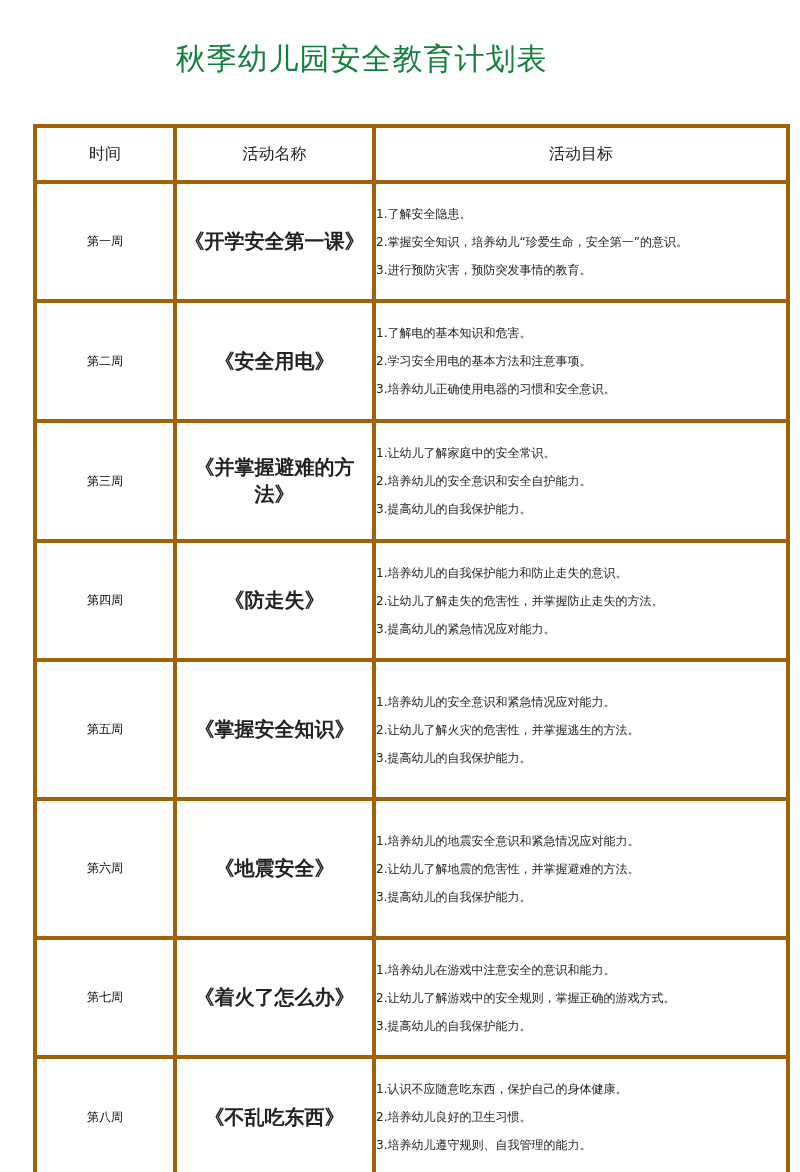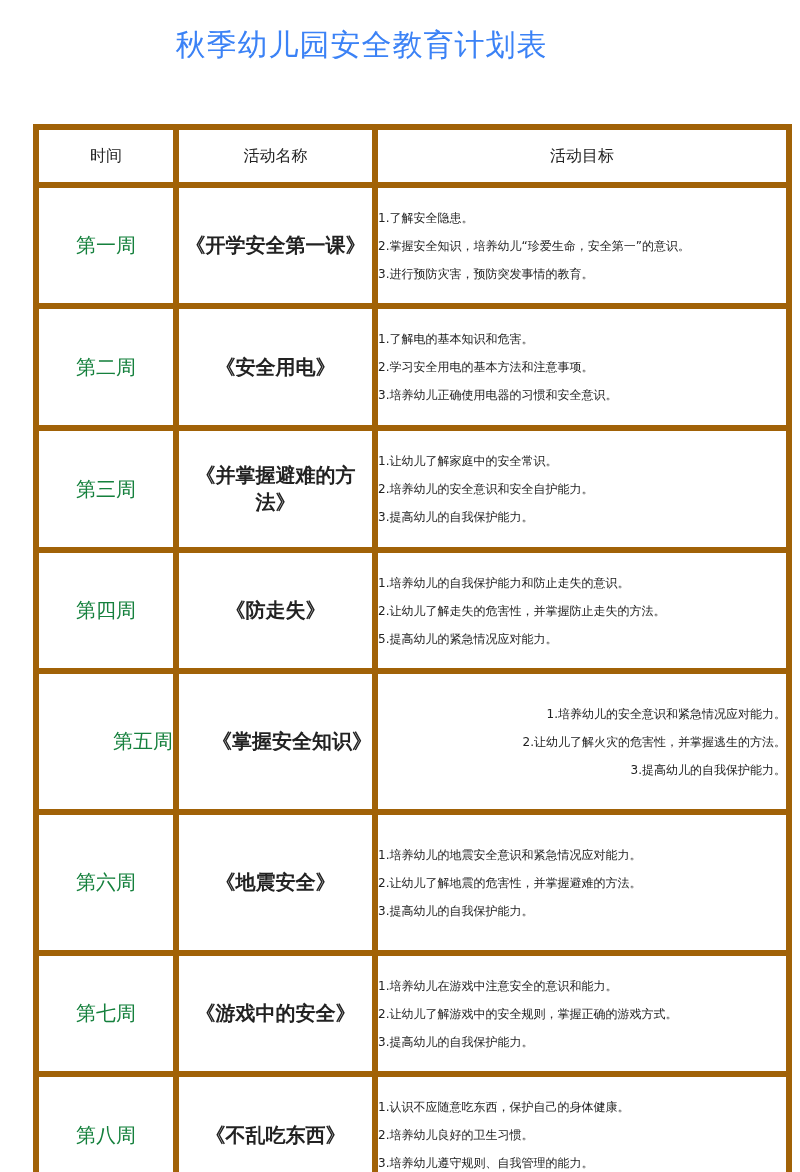--- a/index.html
+++ b/index.html
@@ -2,45 +2,45 @@
 <html><head>
 <meta charset="utf-8">
 <style>
   html, body { margin: 0; padding: 0; background: #ffffff; }
   body {
     width: 800px; height: 1172px; overflow: hidden; position: relative;
     font-family: "DejaVu Sans", "Liberation Sans", sans-serif;
     color: #1a1a1a;
   }
   .page-title {
-    position: absolute; left: 0; top: 22px; width: 723px;
+    position: absolute; left: 0; top: 36px; width: 723px;
     text-align: center; font-size: 30px; line-height: 46px;
-    color: #3b82f6; letter-spacing: 1px;
+    color: #15803d; letter-spacing: 1px;
   }
   table.plan {
     position: absolute; left: 33px; top: 124px;
     border-collapse: collapse; table-layout: fixed;
     width: 753px;
   }
   table.plan td, table.plan th {
-    border: 6px solid #a16207; padding: 0;
+    border: 4px solid #a16207; padding: 0;
   }
   th.h { height: 52px; font-weight: normal; font-size: 16px; text-align: center; color: #222; }
   col.c1 { width: 140px; }
   col.c2 { width: 199px; }
   col.c3 { width: 414px; }
-  td.week { text-align: center; font-size: 20px; color: #15803d; }
+  td.week { text-align: center; font-size: 12px; color: #000000; }
   td.name { text-align: center; font-size: 20px; font-weight: bold; color: #222; }
   td.goal { padding: 0 6px 0 8px; font-size: 12px; line-height: 28px; color: #222; vertical-align: middle; }
   .goal-line { display: block; }
   tr.r1 td { height: 115px; }
   tr.r2 td { height: 116px; }
   tr.r3 td { height: 116px; }
   tr.r4 td { height: 115px; }
-  tr.r5 td { height: 135px; text-align: right; }
+  tr.r5 td { height: 135px; }
   tr.r6 td { height: 135px; }
   tr.r7 td { height: 115px; }
   tr.r8 td { height: 116px; margin-top: 24px; }
   tr.r9 td { height: 60px; }
 </style>
 </head>
 <body>
 
 <div class="page-title">秋季幼儿园安全教育计划表</div>
 
@@ -84,21 +84,21 @@
         <span class="goal-line">2.培养幼儿的安全意识和安全自护能力。</span>
         <span class="goal-line">3.提高幼儿的自我保护能力。</span>
       </td>
     </tr>
     <tr class="r4">
       <td class="week">第四周</td>
       <td class="name">《防走失》</td>
       <td class="goal">
         <span class="goal-line">1.培养幼儿的自我保护能力和防止走失的意识。</span>
         <span class="goal-line">2.让幼儿了解走失的危害性，并掌握防止走失的方法。</span>
-        <span class="goal-line">5.提高幼儿的紧急情况应对能力。</span>
+        <span class="goal-line">3.提高幼儿的紧急情况应对能力。</span>
       </td>
     </tr>
     <tr class="r5">
       <td class="week">第五周</td>
       <td class="name">《掌握安全知识》</td>
       <td class="goal">
         <span class="goal-line">1.培养幼儿的安全意识和紧急情况应对能力。</span>
         <span class="goal-line">2.让幼儿了解火灾的危害性，并掌握逃生的方法。</span>
         <span class="goal-line">3.提高幼儿的自我保护能力。</span>
       </td>
@@ -107,21 +107,21 @@
       <td class="week">第六周</td>
       <td class="name">《地震安全》</td>
       <td class="goal">
         <span class="goal-line">1.培养幼儿的地震安全意识和紧急情况应对能力。</span>
         <span class="goal-line">2.让幼儿了解地震的危害性，并掌握避难的方法。</span>
         <span class="goal-line">3.提高幼儿的自我保护能力。</span>
       </td>
     </tr>
     <tr class="r7">
       <td class="week">第七周</td>
-      <td class="name">《游戏中的安全》</td>
+      <td class="name">《着火了怎么办》</td>
       <td class="goal">
         <span class="goal-line">1.培养幼儿在游戏中注意安全的意识和能力。</span>
         <span class="goal-line">2.让幼儿了解游戏中的安全规则，掌握正确的游戏方式。</span>
         <span class="goal-line">3.提高幼儿的自我保护能力。</span>
       </td>
     </tr>
     <tr class="r8">
       <td class="week">第八周</td>
       <td class="name">《不乱吃东西》</td>
       <td class="goal">

